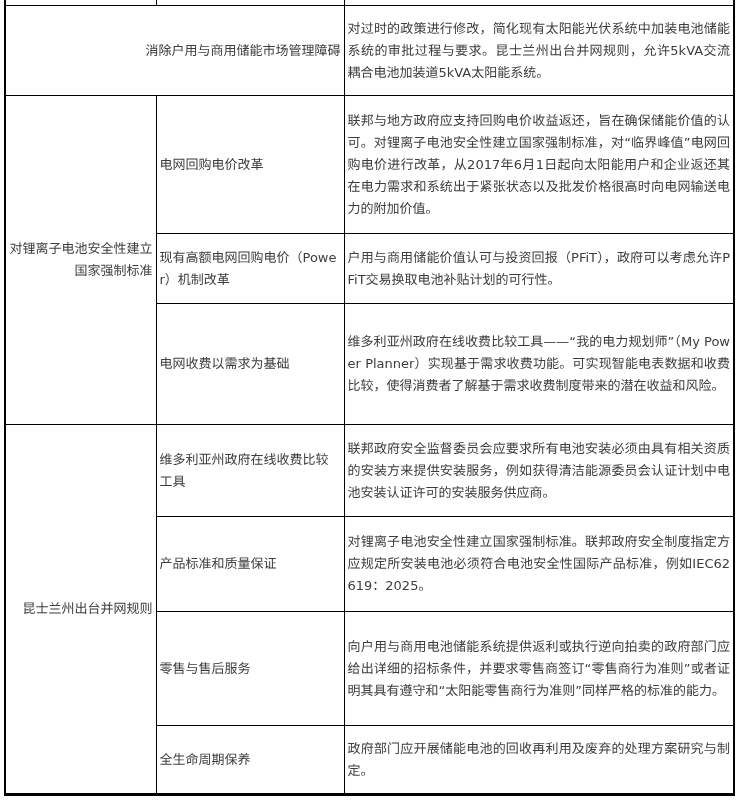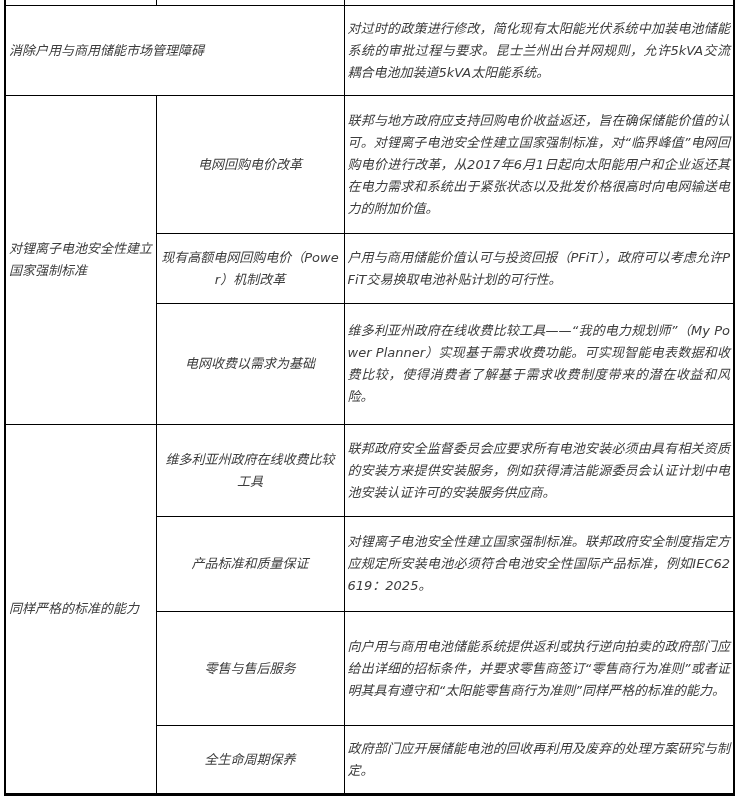--- a/index.html
+++ b/index.html
@@ -30,33 +30,32 @@
     border-bottom: 3px solid #000;
     border-top: none;
   }
   table.policy td {
     border: 1px solid #000;
     vertical-align: middle;
     line-height: 22px;
     padding: 2px 3px;
     overflow: hidden;
     word-break: break-all;
-    font-style: italic;
   }
   tr.row-cutoff td {
     border-top: none;
     height: 5px;
     padding: 0;
     line-height: 0;
   }
   td.cat {
-    text-align: left;
+    text-align: right;
   }
   td.measure {
-    text-align: center;
+    text-align: left;
     padding-left: 2px;
     padding-right: 1px;
   }
   td.detail {
     text-align: justify;
     padding: 4px 2px 4px 3px;
   }
   tr.row-a   { height: 90px; }
   tr.row-b1  { height: 138px; }
   tr.row-b2  { height: 70px; }
@@ -97,21 +96,21 @@
     <tr class="row-b2">
       <td class="measure">现有高额电网回购电价（Power）机制改革</td>
       <td class="detail">户用与商用储能价值认可与投资回报（PFiT），政府可以考虑允许PFiT交易换取电池补贴计划的可行性。</td>
     </tr>
     <tr class="row-b3">
       <td class="measure">电网收费以需求为基础</td>
       <td class="detail">维多利亚州政府在线收费比较工具——“我的电力规划师”（My Power Planner）实现基于需求收费功能。可实现智能电表数据和收费比较，使得消费者了解基于需求收费制度带来的潜在收益和风险。</td>
     </tr>
 
     <tr class="row-c1">
-      <td class="cat" rowspan="4">同样严格的标准的能力</td>
+      <td class="cat" rowspan="4">昆士兰州出台并网规则</td>
       <td class="measure">维多利亚州政府在线收费比较工具</td>
       <td class="detail">联邦政府安全监督委员会应要求所有电池安装必须由具有相关资质的安装方来提供安装服务，例如获得清洁能源委员会认证计划中电池安装认证许可的安装服务供应商。</td>
     </tr>
     <tr class="row-c2">
       <td class="measure">产品标准和质量保证</td>
       <td class="detail">对锂离子电池安全性建立国家强制标准。联邦政府安全制度指定方应规定所安装电池必须符合电池安全性国际产品标准，例如IEC62619：2025。</td>
     </tr>
     <tr class="row-c3">
       <td class="measure">零售与售后服务</td>
       <td class="detail">向户用与商用电池储能系统提供返利或执行逆向拍卖的政府部门应给出详细的招标条件，并要求零售商签订“零售商行为准则”或者证明其具有遵守和“太阳能零售商行为准则”同样严格的标准的能力。</td>

